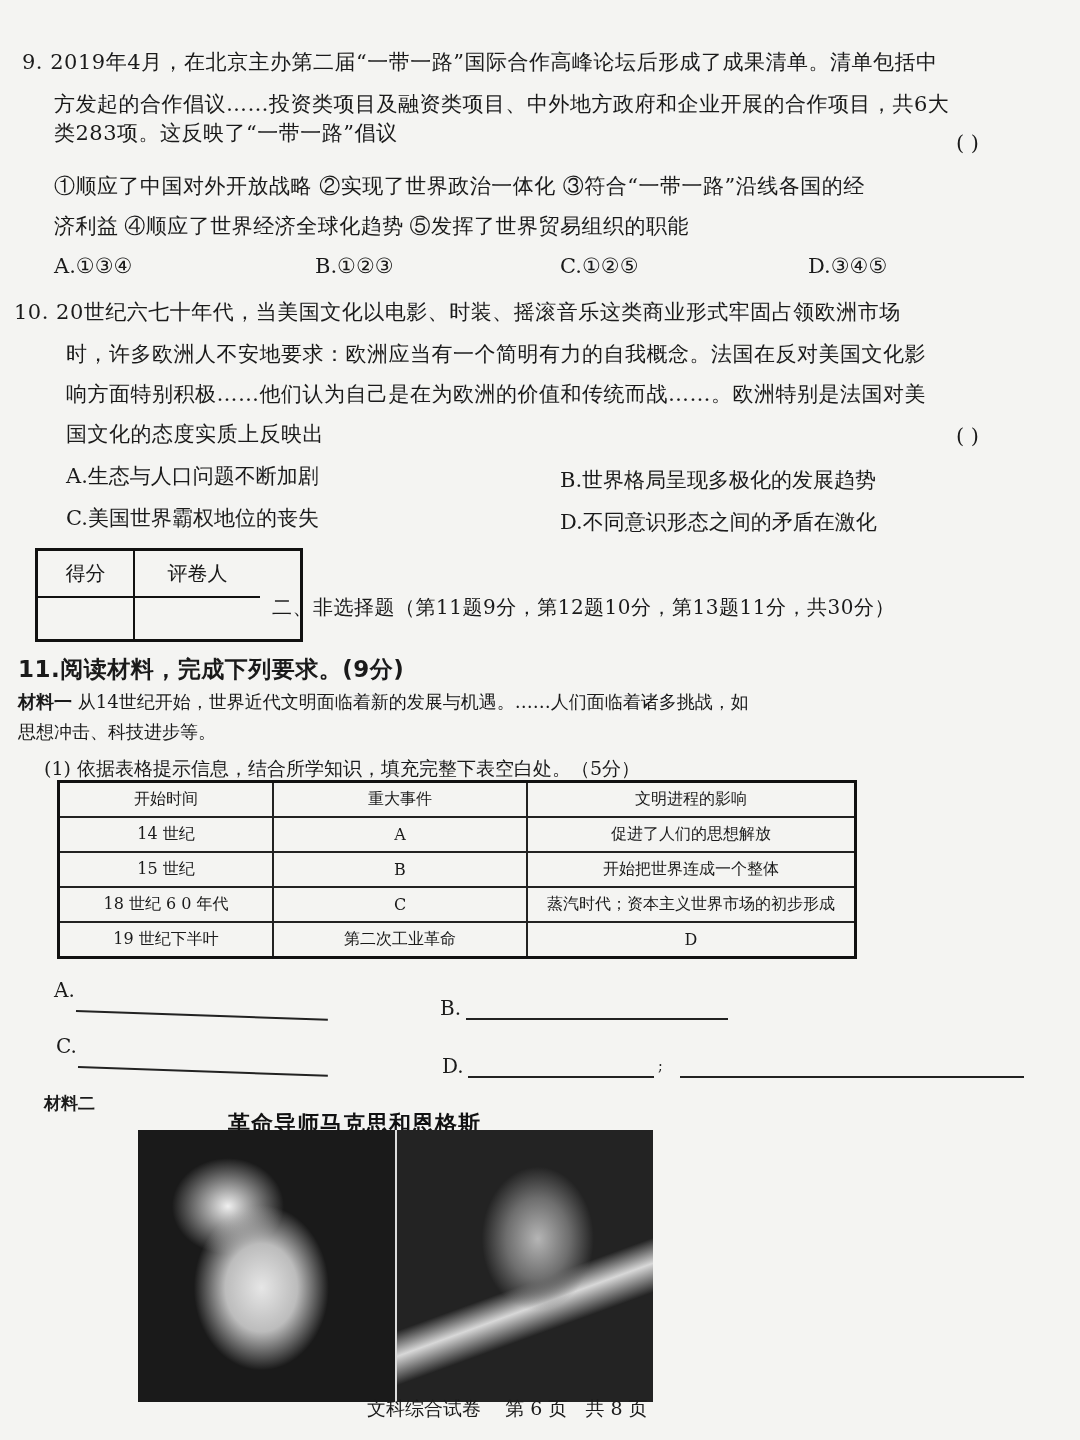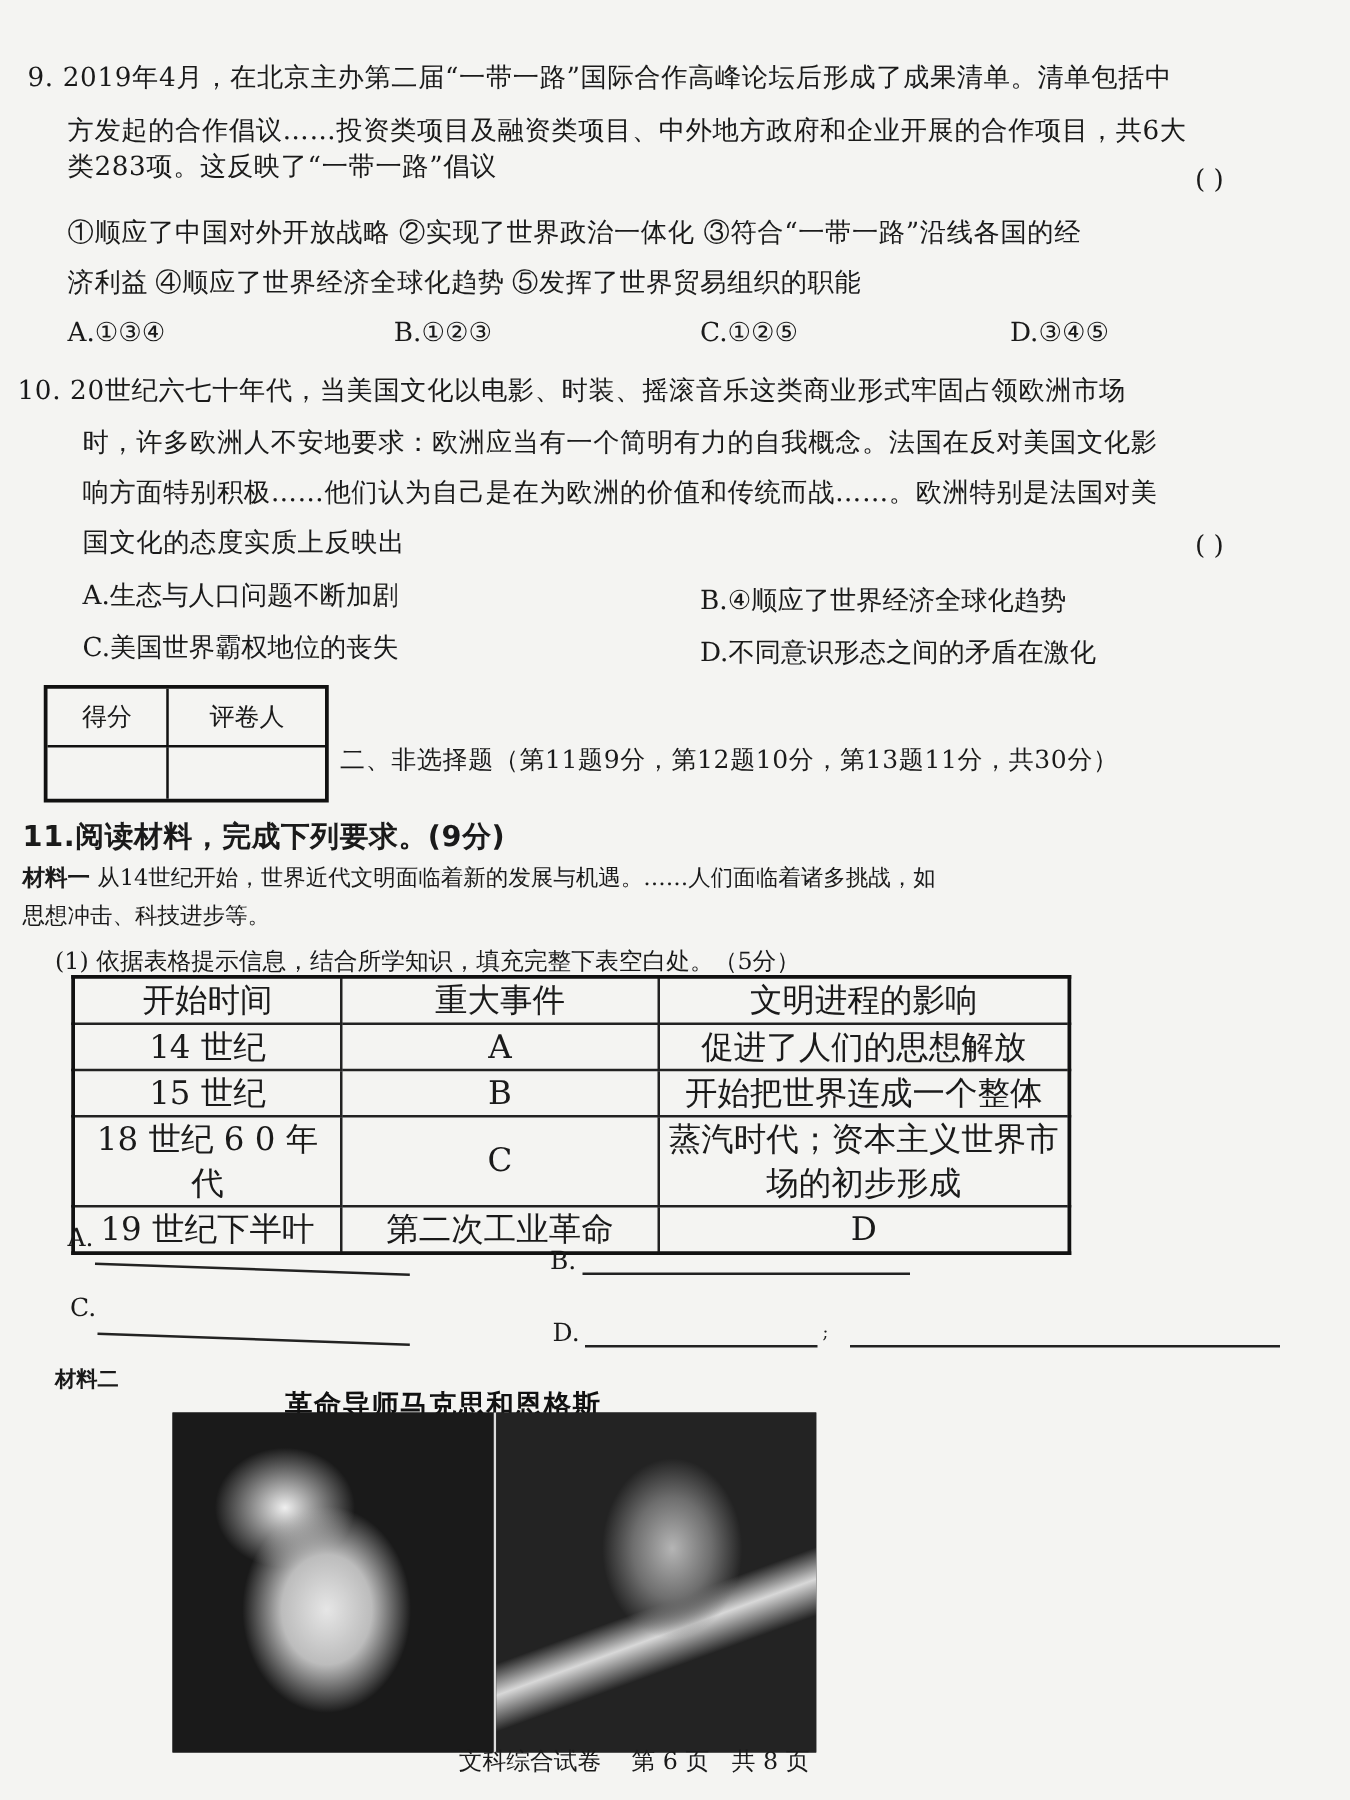--- a/index.html
+++ b/index.html
@@ -12,36 +12,36 @@
   }
   .abs { position: absolute; }
   .q-line { position: absolute; font-size: 21px; letter-spacing: 0.5px; white-space: nowrap; }
   .paren { position: absolute; font-size: 21px; }
   .opt { position: absolute; font-size: 21px; white-space: nowrap; }
   .bold { font-weight: bold; font-family: "DejaVu Sans", "Liberation Sans", sans-serif; }
   .material { font-size: 18px; font-family: "DejaVu Serif", serif; }
 
   
   .score-box {
-    position: absolute; left: 35px; top: 548px; width: 228px; height: 94px;
+    position: absolute; left: 35px; top: 548px; width: 268px; height: 94px;
     border: 3px solid #111; box-sizing: border-box;
   }
   .score-box .cell {
     position: absolute; box-sizing: border-box; font-size: 20px;
     display: flex; align-items: center; justify-content: center;
   }
   .sb-h1 { left: 0; top: 0; width: 97px; height: 47px; border-right: 2px solid #111; border-bottom: 2px solid #111; }
   .sb-h2 { left: 97px; top: 0; width: 125px; height: 47px; border-bottom: 2px solid #111; }
   .sb-b1 { left: 0; top: 47px; width: 97px; height: 41px; border-right: 2px solid #111; }
   .sb-b2 { left: 97px; top: 47px; width: 125px; height: 41px; }
 
   
   table.events {
     position: absolute; left: 57px; top: 780px; width: 800px;
-    border-collapse: collapse; font-size: 26px;
+    border-collapse: collapse; font-size: 16px;
   }
   table.events td, table.events th {
     border: 2px solid #222; height: 33px; text-align: center; font-weight: normal;
     padding: 0 6px;
   }
   table.events { border: 3px solid #111; }
 
   .blank { position: absolute; border-bottom: 2px solid #222; height: 0; }
   .blank-label { position: absolute; font-size: 20px; }
 
@@ -90,21 +90,21 @@
   <div class="opt" style="left:808px; top:254px;">D.③④⑤</div>
 </div>
 
 <div>
   <div class="q-line" style="left:14px; top:298px;">10. 20世纪六七十年代，当美国文化以电影、时装、摇滚音乐这类商业形式牢固占领欧洲市场</div>
   <div class="q-line" style="left:66px; top:340px;">时，许多欧洲人不安地要求：欧洲应当有一个简明有力的自我概念。法国在反对美国文化影</div>
   <div class="q-line" style="left:66px; top:380px;">响方面特别积极……他们认为自己是在为欧洲的价值和传统而战……。欧洲特别是法国对美</div>
   <div class="q-line" style="left:66px; top:420px;">国文化的态度实质上反映出</div>
   <div class="paren" style="left:956px; top:424px;">(        )</div>
   <div class="opt" style="left:66px; top:462px;">A.生态与人口问题不断加剧</div>
-  <div class="opt" style="left:560px; top:466px;">B.④顺应了世界经济全球化趋势</div>
+  <div class="opt" style="left:560px; top:466px;">B.世界格局呈现多极化的发展趋势</div>
   <div class="opt" style="left:66px; top:504px;">C.美国世界霸权地位的丧失</div>
   <div class="opt" style="left:560px; top:508px;">D.不同意识形态之间的矛盾在激化</div>
 </div>
 
 <div class="score-box">
   <div class="cell sb-h1">得分</div>
   <div class="cell sb-h2">评卷人</div>
   <div class="cell sb-b1"></div>
   <div class="cell sb-b2"></div>
 </div>

